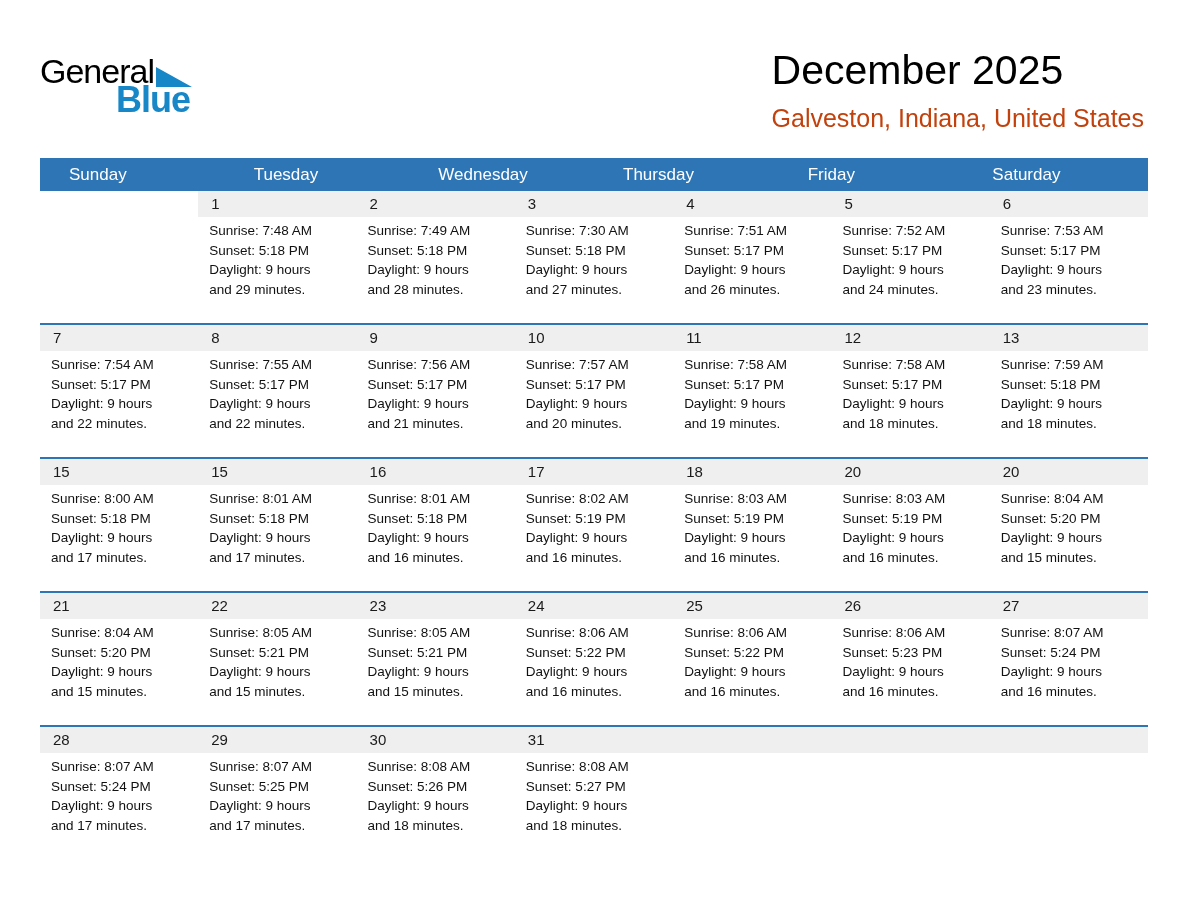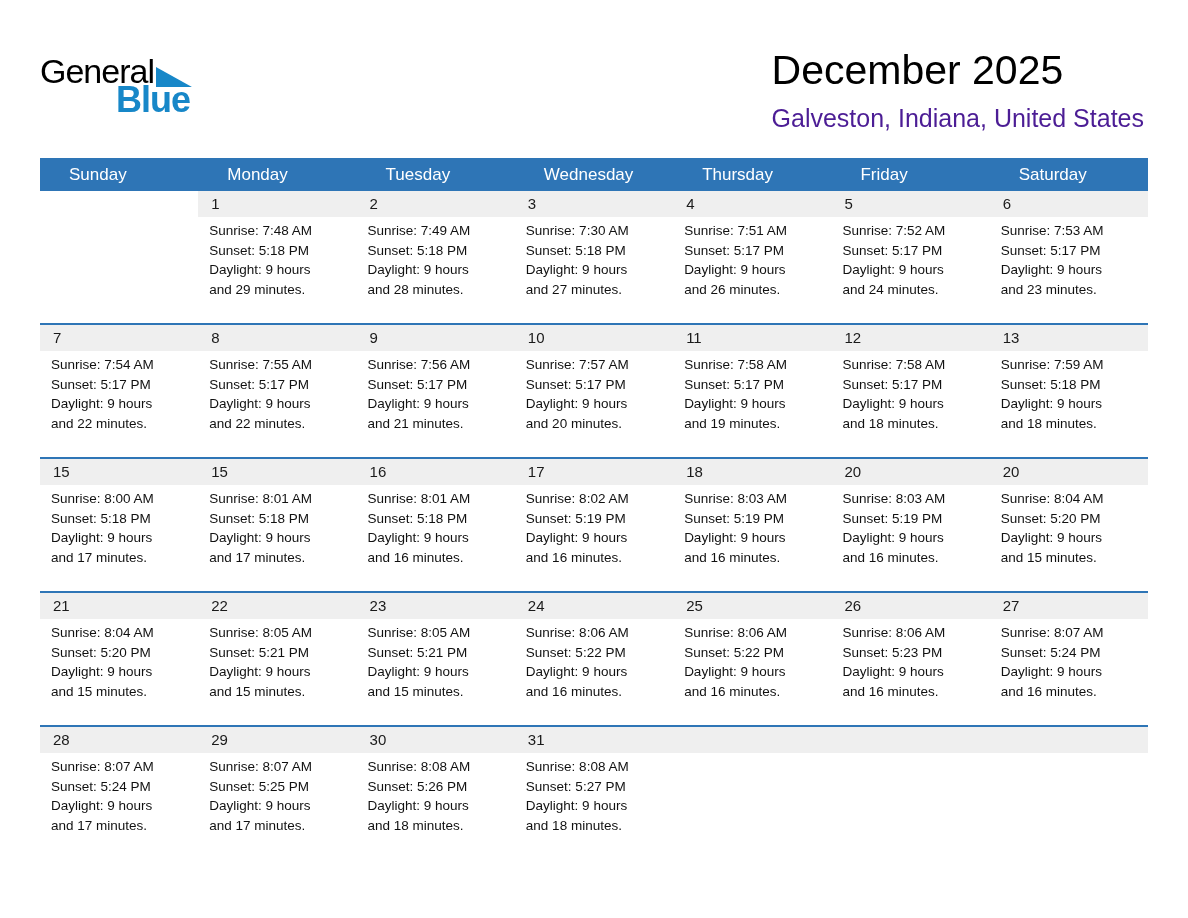--- a/index.html
+++ b/index.html
@@ -25,21 +25,21 @@
     display:inline-block; width:36px; height:20px; margin-left:2px; margin-bottom:1px;
     background:var(--logo-blue);
     clip-path:polygon(0 0, 100% 100%, 0 100%);
   }
   .logo-blue {
     font-size:36px; font-weight:700; color:var(--logo-blue);
     letter-spacing:-1px; margin-top:-6px; padding-left:76px;
   }
   .titles { text-align:left; padding-top:6px; padding-right:4px; }
   .title { font-size:41px; font-weight:400; color:#000; line-height:48px; }
-  .subtitle { font-size:25px; font-weight:500; color:#4c1d95; line-height:32px; margin-top:8px; }
+  .subtitle { font-size:25px; font-weight:500; color:#c2410c; line-height:32px; margin-top:8px; }
 
   
   .calendar { width:1108px; }
   .weekday-row {
     display:flex; background:var(--blue); height:33px;
   }
   .weekday-cell {
     flex:1 1 0; color:#ffffff; font-size:17px; line-height:33px;
     padding-left:29px; box-sizing:border-box; overflow:hidden;
   }
@@ -72,21 +72,20 @@
     </div>
     <div class="titles">
       <div class="title">December 2025</div>
       <div class="subtitle">Galveston, Indiana, United States</div>
     </div>
   </header>
 
   <div class="calendar">
     <div class="weekday-row" id="weekday-row">
         <div class="weekday-cell">Sunday</div>
-        <div class="weekday-cell">Monday</div>
         <div class="weekday-cell">Tuesday</div>
         <div class="weekday-cell">Wednesday</div>
         <div class="weekday-cell">Thursday</div>
         <div class="weekday-cell">Friday</div>
         <div class="weekday-cell">Saturday</div>
       </div>
     <div id="weeks">
         <div class="week-row">
           <div class="day-cell">
             <div class="day-band no-band"></div>

